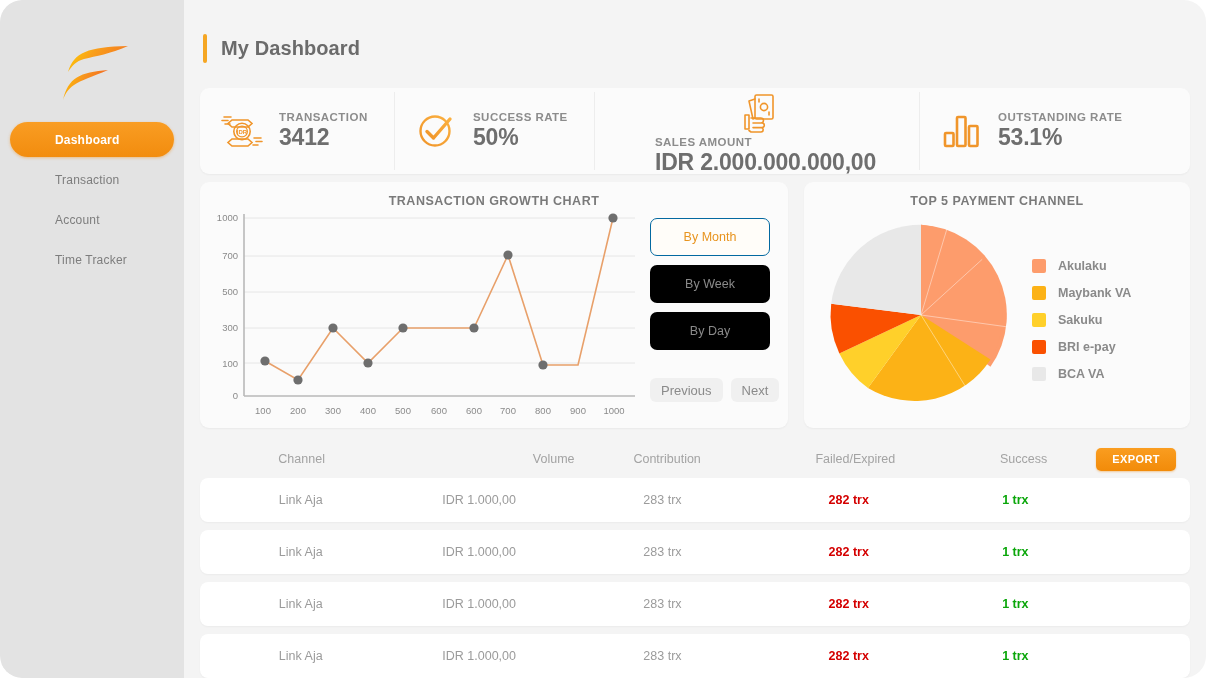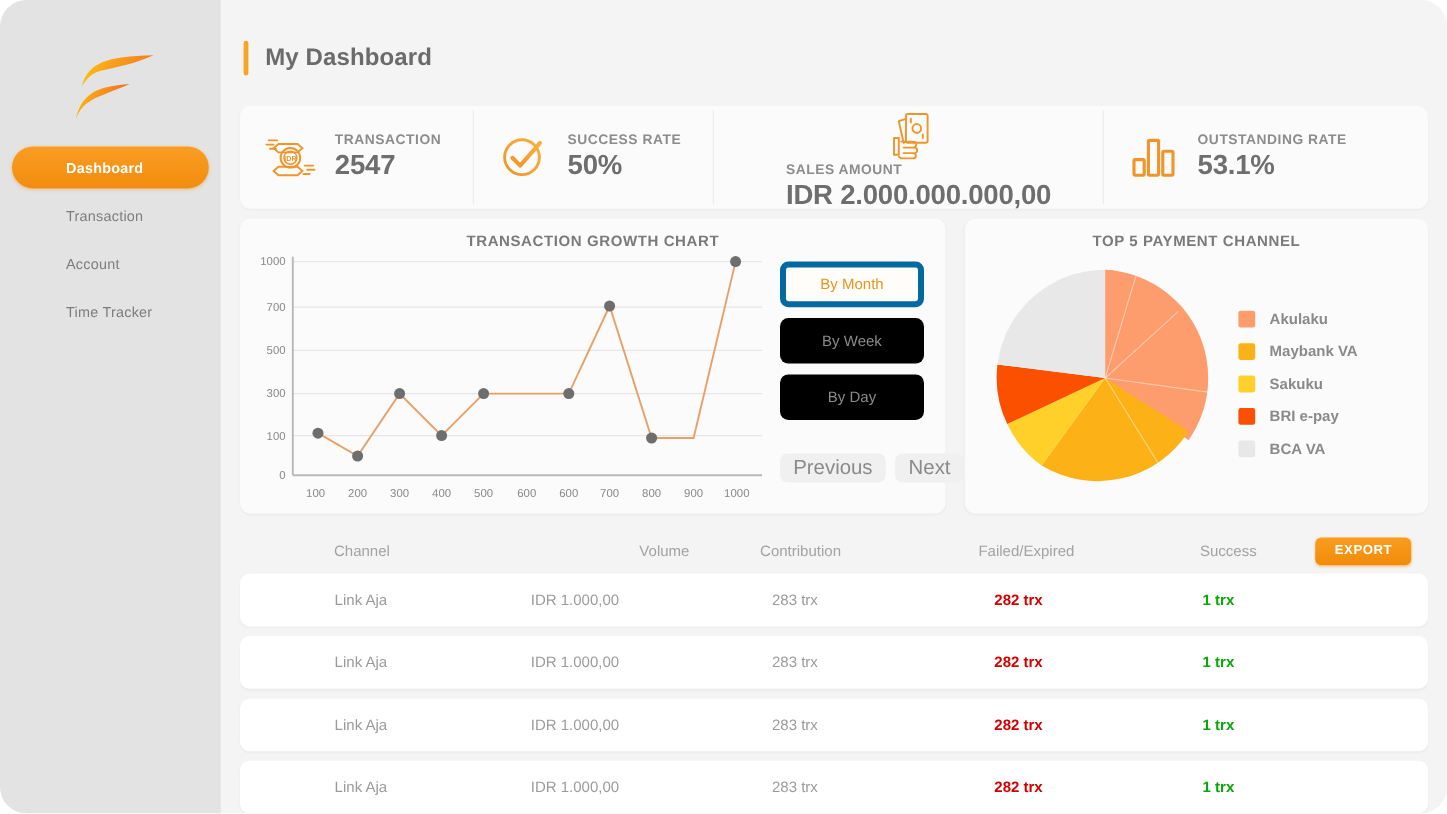--- a/index.html
+++ b/index.html
@@ -106,27 +106,27 @@
   #pie-panel    { left: 620px; top: 182px; width: 386px; height: 246px; }
 
   .chart-area { position: absolute; left: 0; top: 26px; width: 588px; height: 215px; }
   .btn-col { position: absolute; left: 450px; top: 36px; width: 120px; }
   .seg-btn {
     height: 38px; border-radius: 7px; background: #000000;
     display: flex; align-items: center; justify-content: center;
     font-size: 12.5px; color: #8a8a8a; margin-bottom: 9px; cursor: pointer;
   }
   .seg-btn.active {
-    background: #fffdf9; border: 5px solid #0369a1; color: #e8941f;
+    background: #fffdf9; border: 1px solid #0369a1; color: #e8941f;
   }
   .nav-btns { position: absolute; left: 450px; top: 196px; width: 130px; display: flex; gap: 8px; }
   .small-btn {
     height: 24px; border-radius: 6px; background: #f0f0f0;
     display: flex; align-items: center; justify-content: center;
-    font-size: 17px; color: #8a8a8a; cursor: pointer; padding: 0 11px;
+    font-size: 13px; color: #8a8a8a; cursor: pointer; padding: 0 11px;
   }
 
   .pie-wrap { position: absolute; left: 22px; top: 38px; width: 190px; height: 190px; }
   .legend { position: absolute; left: 228px; top: 70px; }
   .legend-row { display: flex; align-items: center; height: 27px; }
   .legend-sw { width: 14px; height: 14px; border-radius: 2px; margin-right: 12px; flex:0 0 14px;}
   .legend-lb { font-size: 12.5px; color: #8a8a8a; font-weight: bold; }
 
   
   .table { position: absolute; left: 16px; top: 440px; width: 990px; }
@@ -215,21 +215,21 @@
             <path d="M14 32 h16 l4 3.5 -4 3.5 h-16 l-4 -3.5 z"></path>
             <circle cx="24" cy="24.5" r="8.2"></circle>
             <circle cx="24" cy="24.5" r="5.4" stroke-width="1.2"></circle>
             <path d="M6 10 h7 M4 13.5 h6 M7 17 h5"></path>
             <path d="M36 31 h7 M38 34.5 h6 M35 38 h5"></path>
           </g>
           <text x="24" y="27" font-size="6" fill="#F0952A" text-anchor="middle" font-family="Liberation Sans, sans-serif" font-weight="bold">IDR</text>
         </svg>
         <div class="stat-txt">
           <div class="stat-label">TRANSACTION</div>
-          <div class="stat-value">2547</div>
+          <div class="stat-value">3412</div>
         </div>
       </div>
 
       <div class="stat s2">
         <svg class="stat-ico" viewBox="0 0 48 48">
           <defs>
             <linearGradient id="cg" x1="0" y1="1" x2="1" y2="0">
               <stop offset="0%" stop-color="#F0952A"></stop>
                 <stop offset="100%" stop-color="#FBB040"></stop>
             </linearGradient>

